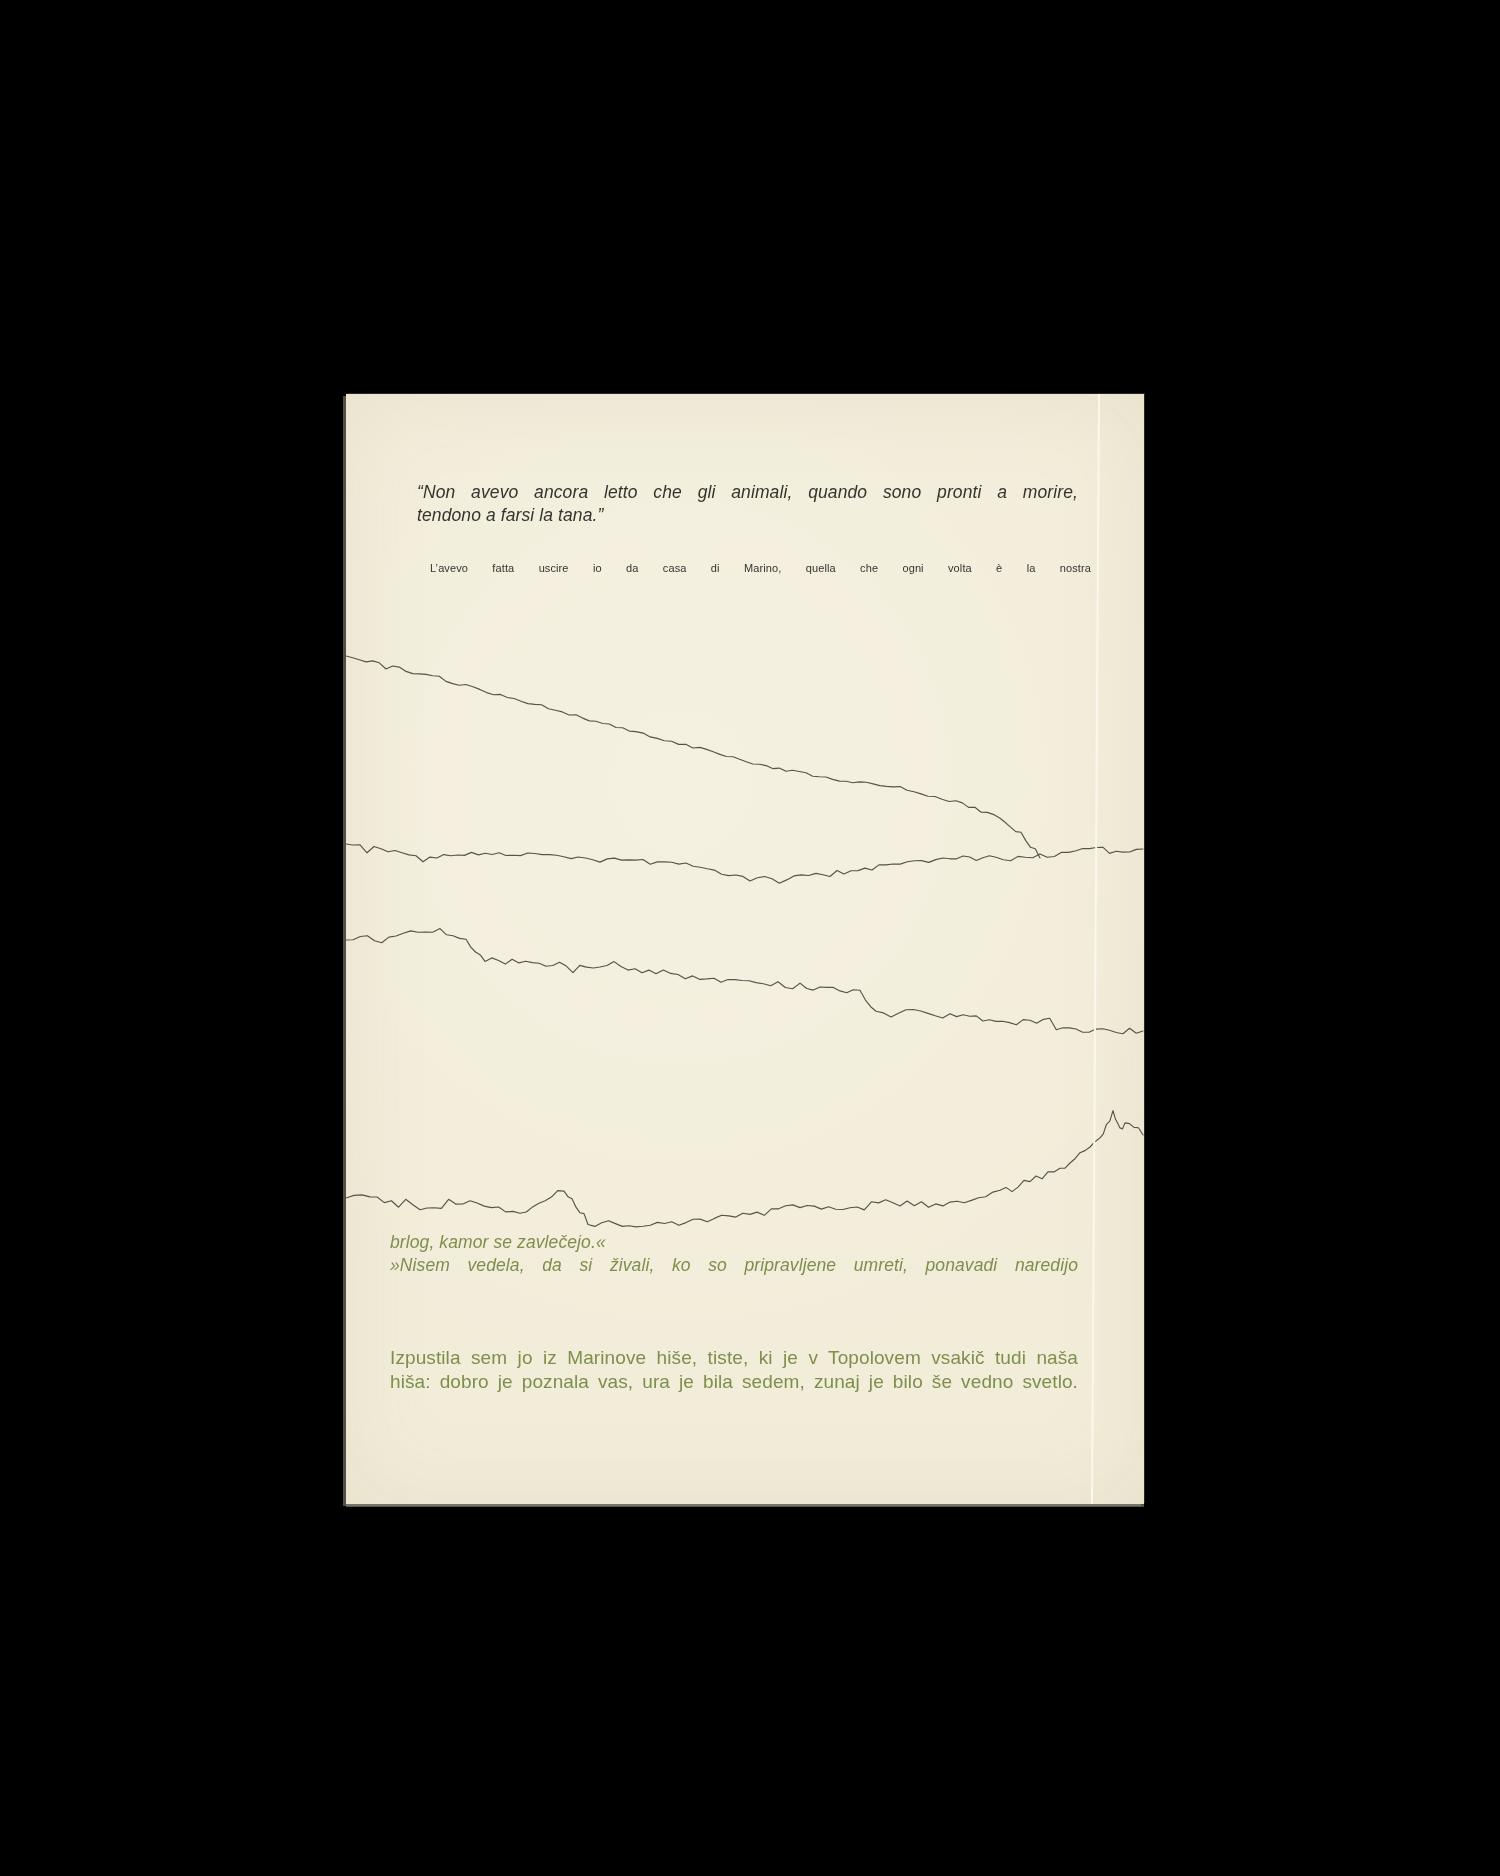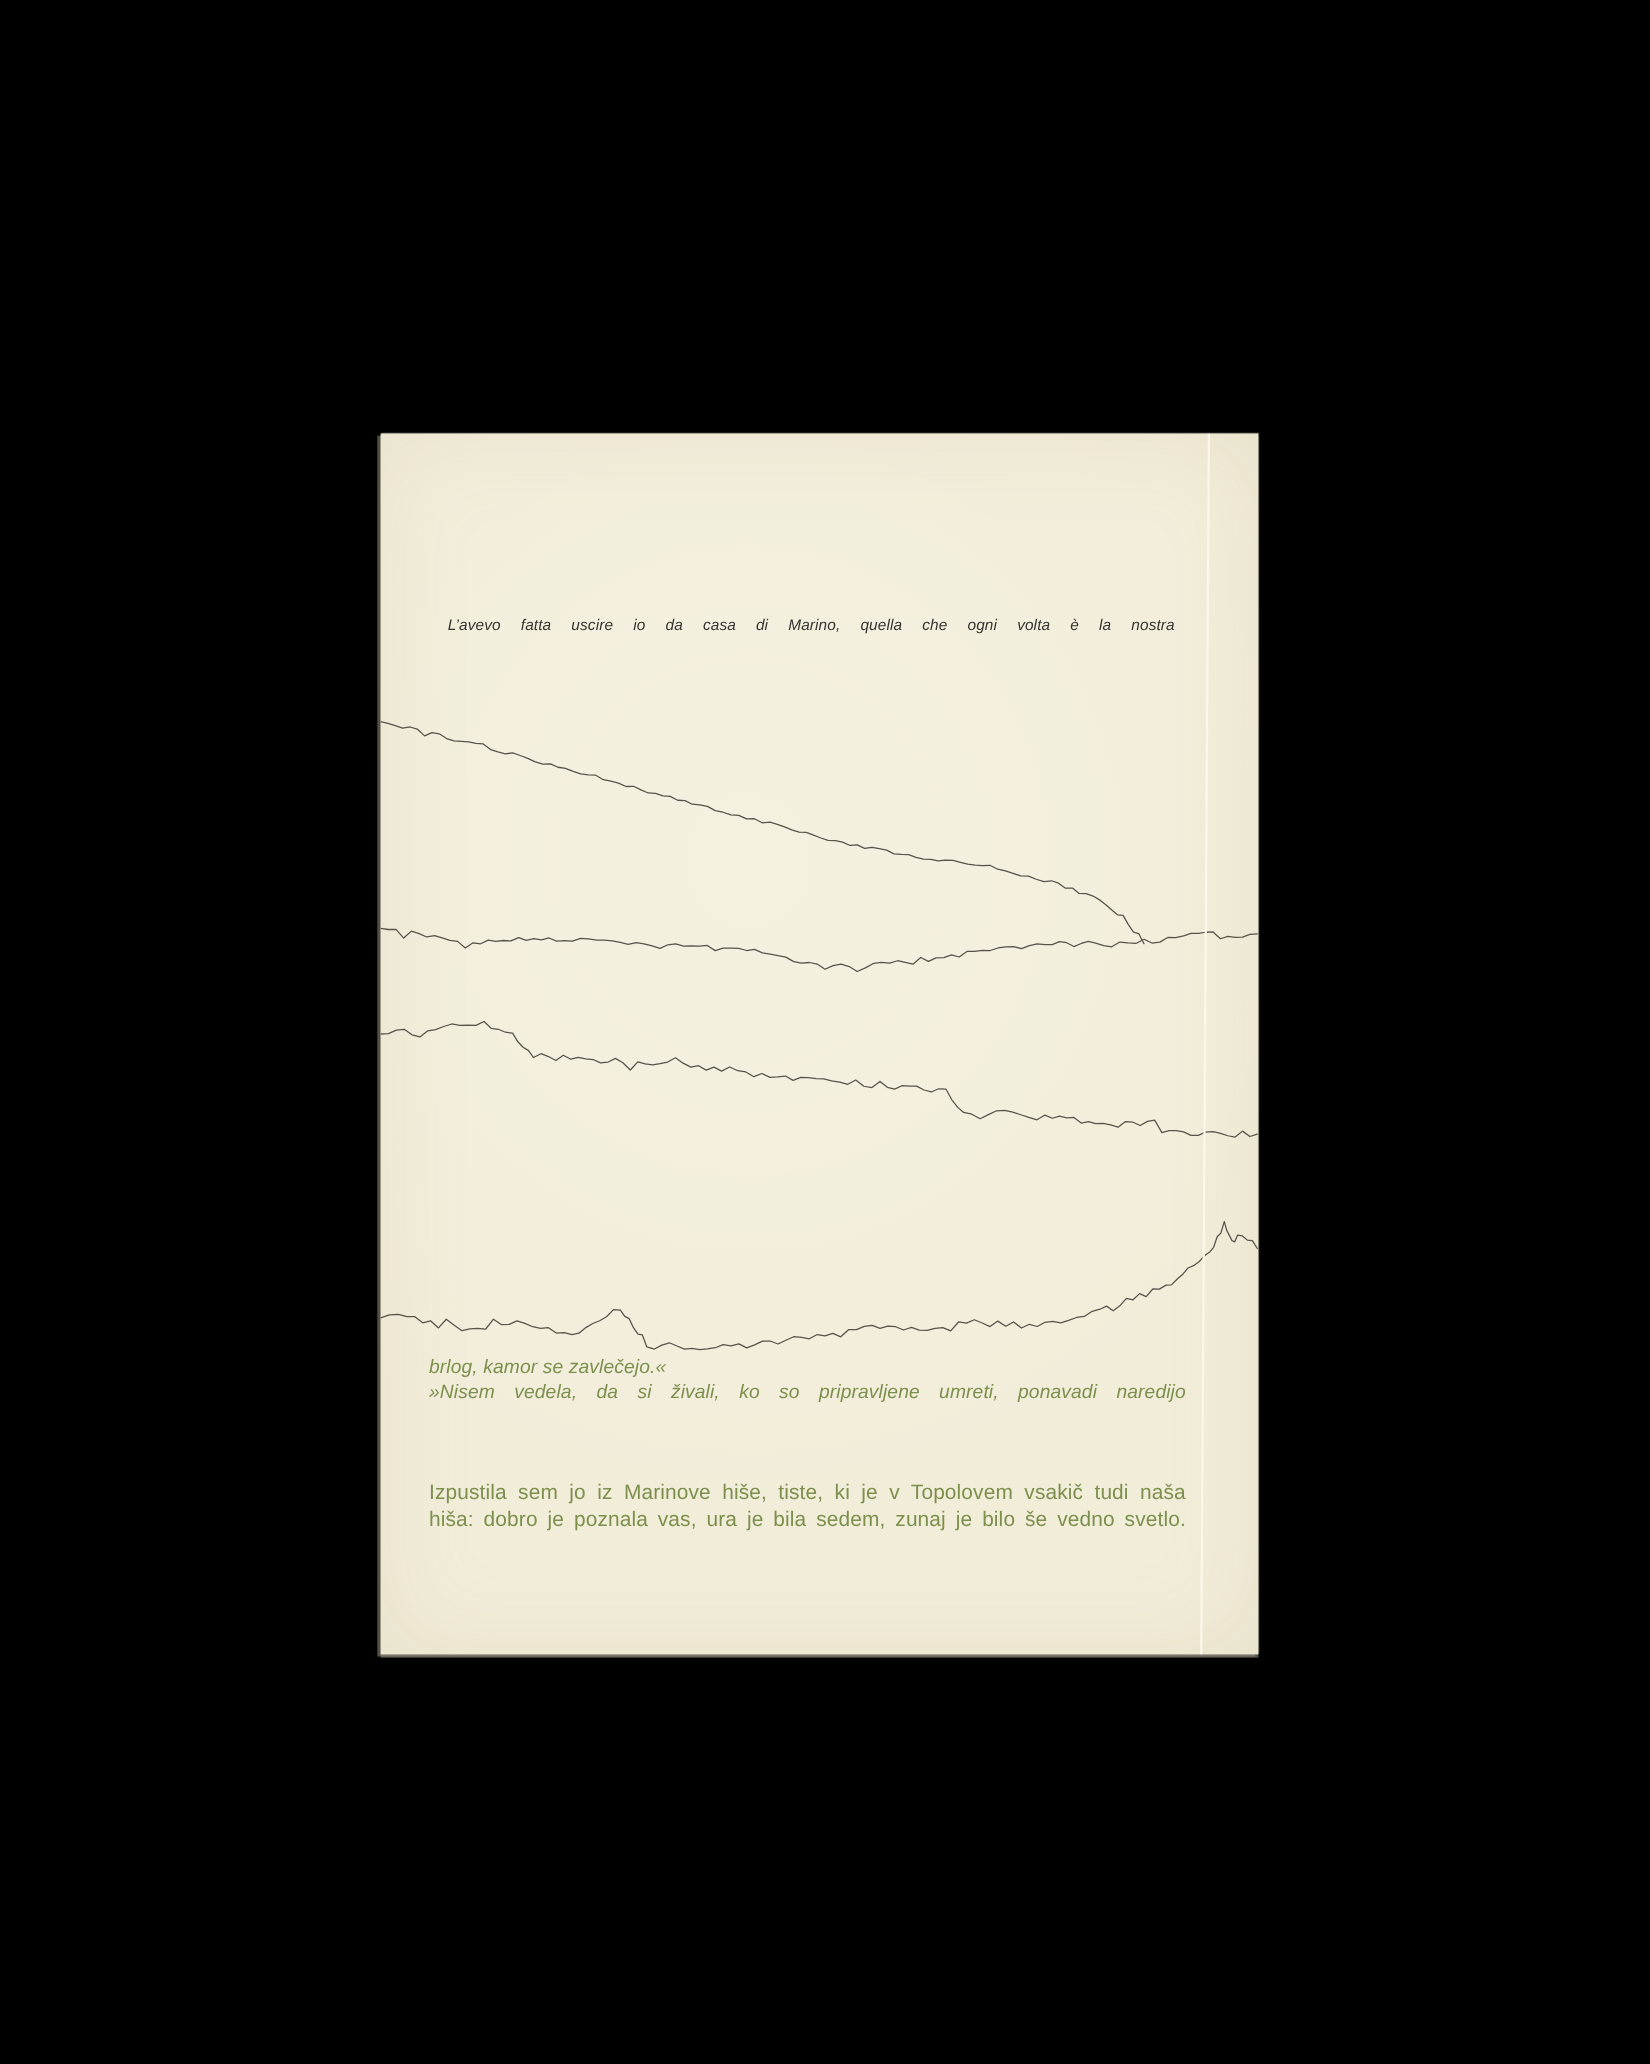--- a/index.html
+++ b/index.html
@@ -23,40 +23,44 @@
       0 3px 0 rgba(172,166,150,.5),
       1px -1px 0 rgba(120,114,100,.35),
       inset 0 0 90px rgba(150,132,90,.10);
   }
   .drawing{position:absolute;left:0;top:0;width:798px;height:1110px;display:block;}
   .tblock{position:absolute;}
   .tline{text-align:justify;text-align-last:left;text-justify:inter-word;white-space:normal;}
   .tline.just{text-align-last:justify;}
   .quote-it{left:71px;top:87px;width:661px;font-size:17.5px;line-height:23px;
     font-style:italic;color:var(--ink-black);letter-spacing:.1px;}
-  .para-it{left:61px;top:161px;width:661px;font-size:14px;line-height:26px;
-    color:var(--ink-black);letter-spacing:.1px;font-style:italic;}
+  .para-it{left:84px;top:161px;width:661px;font-size:11px;line-height:26px;
+    color:var(--ink-black);letter-spacing:.1px;}
   .quote-sl{left:44px;top:837px;width:688px;font-size:17.5px;line-height:23px;
     font-style:italic;color:var(--ink-green);letter-spacing:.1px;}
   .para-sl{left:44px;top:952px;width:688px;font-size:19px;line-height:24px;
     color:var(--ink-green);letter-spacing:.1px;}
 </style>
 </head>
 <body>
 
 <div class="card">
 
   <svg class="drawing" viewBox="0 0 798 1110">
       <polyline points="0.0,262.0 6.7,263.7 13.3,265.7 20.0,267.9 26.7,266.9 33.3,268.8 40.0,275.0 46.7,272.0 53.3,273.1 60.0,277.4 66.7,279.6 73.3,279.9 80.0,280.4 86.7,281.7 93.3,282.3 100.0,287.4 106.7,289.6 113.3,291.3 120.0,290.5 126.9,292.8 133.8,295.4 140.6,298.6 147.5,300.7 154.4,300.4 161.3,303.5 168.1,304.5 175.0,307.3 181.9,309.6 188.8,310.4 195.6,310.7 202.5,314.8 209.4,316.2 216.3,317.9 223.1,321.0 230.0,320.8 236.7,324.1 243.3,326.9 250.0,327.3 256.7,329.5 263.3,330.0 270.0,333.5 276.7,333.8 283.3,337.1 290.0,337.6 297.1,339.1 304.2,342.9 311.3,344.4 318.4,346.8 325.6,347.3 332.7,350.4 339.8,350.3 346.9,354.0 354.0,353.4 360.6,355.4 367.2,357.7 373.8,360.4 380.4,362.5 387.0,362.7 393.6,365.2 400.2,367.8 406.8,370.0 413.4,370.3 420.0,371.6 426.7,374.6 433.3,374.1 440.0,377.3 446.7,376.3 453.3,377.5 460.0,378.8 466.7,382.3 473.3,382.8 480.0,383.0 486.7,385.4 493.5,387.1 500.2,387.3 506.9,388.7 513.6,387.9 520.4,388.2 527.1,389.9 533.8,391.6 540.5,392.4 547.3,392.9 554.0,392.6 561.0,396.2 568.0,397.8 575.0,399.9 582.0,402.3 589.0,402.5 596.0,405.3 603.0,407.5 610.0,406.7 616.3,408.9 622.6,413.4 628.9,413.3 635.1,418.2 641.4,418.4 647.7,420.6 654.0,424.3 659.3,428.5 664.5,433.1 669.8,437.6 675.0,438.2 679.8,446.6 684.5,453.3 689.3,454.8 694,464" fill="none" stroke="var(--line)" stroke-width="1.15" stroke-linejoin="round" stroke-linecap="round"></polyline>
       <polyline points="0.0,450.0 7.0,451.0 14.0,450.9 21.0,458.8 28.0,452.5 35.0,454.7 42.0,457.8 49.0,456.5 56.0,458.7 63.0,460.9 70.0,461.8 77.0,467.8 84.0,463.1 90.9,464.0 97.8,460.6 104.7,461.8 111.6,461.0 118.5,461.4 125.5,458.4 132.4,460.9 139.3,459.3 146.2,460.5 153.1,458.7 160.0,461.5 167.2,461.2 174.5,461.6 181.7,459.0 188.9,459.5 196.2,460.6 203.4,460.6 210.6,461.3 217.8,462.8 225.1,464.6 232.3,463.0 239.5,464.0 246.8,465.8 254.0,468.1 261.2,464.9 268.3,464.1 275.5,466.1 282.7,465.9 289.8,466.1 297.0,465.5 304.2,470.2 311.3,467.9 318.5,467.9 325.7,468.2 332.8,470.1 340.0,469.0 347.1,472.2 354.2,473.3 361.3,474.8 368.4,476.1 375.6,480.2 382.7,481.6 389.8,481.0 396.9,482.4 404.0,487.1 411.3,483.8 418.7,482.5 426.0,484.7 433.3,489.2 440.7,485.9 448.0,481.9 455.3,480.9 462.7,481.5 470.0,479.4 477.0,480.8 484.0,482.5 491.0,476.5 498.0,480.0 505.0,476.8 512.0,476.6 519.0,474.1 526.0,476.0 533.0,470.9 540.0,470.9 547.1,470.0 554.2,470.1 561.3,467.8 568.4,466.7 575.6,466.6 582.7,468.4 589.8,465.6 596.9,464.0 604.0,464.8 610.6,464.8 617.1,462.0 623.7,463.0 630.3,466.5 636.9,463.7 643.4,461.8 650.0,463.3 657.3,465.7 664.7,466.7 672.0,462.4 679.3,463.2 686.7,463.7 694.0,459.9 701.2,463.3 708.4,462.5 715.6,458.2 722.8,458.4 730.0,456.8 736.7,454.5 743.4,454.6 750.1,453.5 756.8,453.2 763.5,459.4 770.2,457.3 776.9,458.1 783.6,458.0 790.3,455.4 797,455" fill="none" stroke="var(--line)" stroke-width="1.15" stroke-linejoin="round" stroke-linecap="round"></polyline>
       <polyline points="0.0,546.0 7.1,545.7 14.3,542.5 21.4,541.7 28.6,546.7 35.7,548.7 42.9,543.1 50.0,542.0 57.3,539.2 64.7,536.9 72.0,538.2 79.3,538.0 86.7,538.2 94.0,534.6 100.5,540.8 107.0,541.7 113.5,544.4 120.0,545.2 124.8,553.1 129.5,558.0 134.3,560.9 139.0,567.4 145.8,563.9 152.6,566.5 159.3,570.1 166.1,565.3 172.9,568.9 179.7,567.2 186.4,568.6 193.2,569.2 200.0,572.3 206.8,571.5 213.5,568.2 220.3,572.1 227.0,578.7 233.8,571.4 240.5,573.1 247.3,574.0 254.0,573.0 261.0,571.5 268.0,567.6 275.0,572.5 282.0,576.1 289.0,574.8 296.0,578.8 303.0,576.1 310.0,579.7 317.3,576.0 324.7,579.4 332.0,580.5 339.3,584.8 346.7,581.9 354.0,585.4 361.0,584.9 368.0,584.2 375.0,588.2 382.0,585.5 389.0,585.6 396.0,586.5 403.0,586.8 410.0,588.6 417.3,589.7 424.7,591.7 432.0,587.8 439.3,593.5 446.7,594.7 454.0,589.1 460.7,594.5 467.3,596.1 474.0,593.0 480.7,593.4 487.3,593.4 494.0,596.9 500.7,598.7 507.3,595.8 514.0,596.2 519.3,605.8 524.7,612.7 530.0,617.3 537.5,618.9 545.0,623.0 552.5,619.3 560.0,615.8 567.3,615.5 574.7,617.0 582.0,619.4 589.3,621.8 596.7,624.0 604.0,619.7 610.6,622.6 617.1,620.7 623.7,622.2 630.3,621.9 636.9,627.0 643.4,625.7 650.0,627.4 656.8,627.2 663.6,628.6 670.4,630.7 677.2,625.6 684.0,626.2 690.6,629.2 697.1,625.4 703.7,624.3 710.3,635.7 716.9,633.8 723.4,633.9 730.0,635.0 736.7,638.2 743.4,638.1 750.1,635.1 756.8,634.8 763.5,636.3 770.2,638.5 776.9,639.7 783.6,634.3 790.3,639.2 797,637" fill="none" stroke="var(--line)" stroke-width="1.15" stroke-linejoin="round" stroke-linecap="round"></polyline>
       <polyline points="0.0,804.0 8.0,801.4 16.0,800.9 24.0,802.9 31.1,803.0 38.3,808.6 45.4,806.7 52.6,813.2 59.7,805.3 66.9,810.7 74.0,815.7 81.1,814.0 88.3,813.7 95.4,814.4 102.6,805.3 109.7,810.1 116.9,810.0 124.0,806.8 131.1,809.0 138.3,812.1 145.4,813.6 152.6,813.0 159.7,817.9 166.9,817.4 174.0,819.3 180.3,818.0 186.6,812.9 192.9,809.2 199.1,806.7 205.4,803.1 211.7,796.6 218.0,797.1 222.0,802.7 226.0,804.8 230.0,813.2 234.0,818.8 238.0,819.6 242.0,830.5 248.9,832.4 255.7,828.8 262.6,826.7 269.4,829.6 276.3,832.4 283.1,831.7 290.0,832.9 297.1,832.3 304.3,831.2 311.4,828.4 318.6,829.5 325.7,827.7 332.9,831.3 340.0,828.6 347.1,825.2 354.2,825.1 361.3,827.8 368.4,824.4 375.6,821.2 382.7,821.9 389.8,823.1 396.9,819.2 404.0,820.4 411.1,818.1 418.3,821.3 425.4,814.8 432.6,814.8 439.7,811.8 446.9,810.9 454.0,813.6 461.1,811.5 468.3,812.1 475.4,815.1 482.6,812.7 489.7,815.2 496.9,815.5 504.0,813.7 511.1,813.0 518.3,815.9 525.4,807.8 532.6,808.9 539.7,805.8 546.9,808.7 554.0,812.0 561.1,807.0 568.3,811.7 575.4,807.8 582.6,813.3 589.7,809.9 596.9,811.9 604.0,808.1 611.1,807.2 618.3,808.7 625.4,806.4 632.6,803.7 639.7,802.8 646.9,798.1 654.0,796.2 660.0,793.4 666.0,797.6 672.0,793.1 678.0,786.4 684.0,787.6 690.0,782.0 696.0,784.8 702.0,777.8 708.0,777.9 714.0,774.3 719.0,774.1 724.0,769.0 729.0,764.7 734.0,758.7 739.0,756.6 744.0,753.0 749.0,747.7 754.0,743.9 757.3,739.9 760.5,730.3 763.8,727.2 767.0,716.6 769.3,724.7 771.7,729.3 774.0,733.9 776.5,734.9 779.0,728.9 783.5,729.6 788.0,733.4 792.5,733.8 797,741" fill="none" stroke="var(--line)" stroke-width="1.15" stroke-linejoin="round" stroke-linecap="round"></polyline>
       <line x1="753" y1="0" x2="746" y2="1110" stroke="var(--crease)" stroke-width="2"></line>
     </svg>
 
+  <div class="tblock quote-it">
+      <div class="tline just">“Non avevo ancora letto che gli animali, quando sono pronti a morire,</div>
+      <div class="tline">tendono a farsi la tana.”</div>
+    </div>
 
   <div class="tblock para-it">
       <div class="tline just">L’avevo fatta uscire io da casa di Marino, quella che ogni volta è la nostra</div>
     </div>
 
   <div class="tblock quote-sl">
       <div class="tline">brlog, kamor se zavlečejo.«</div>
       <div class="tline just">»Nisem vedela, da si živali, ko so pripravljene umreti, ponavadi naredijo</div>
     </div>
 

